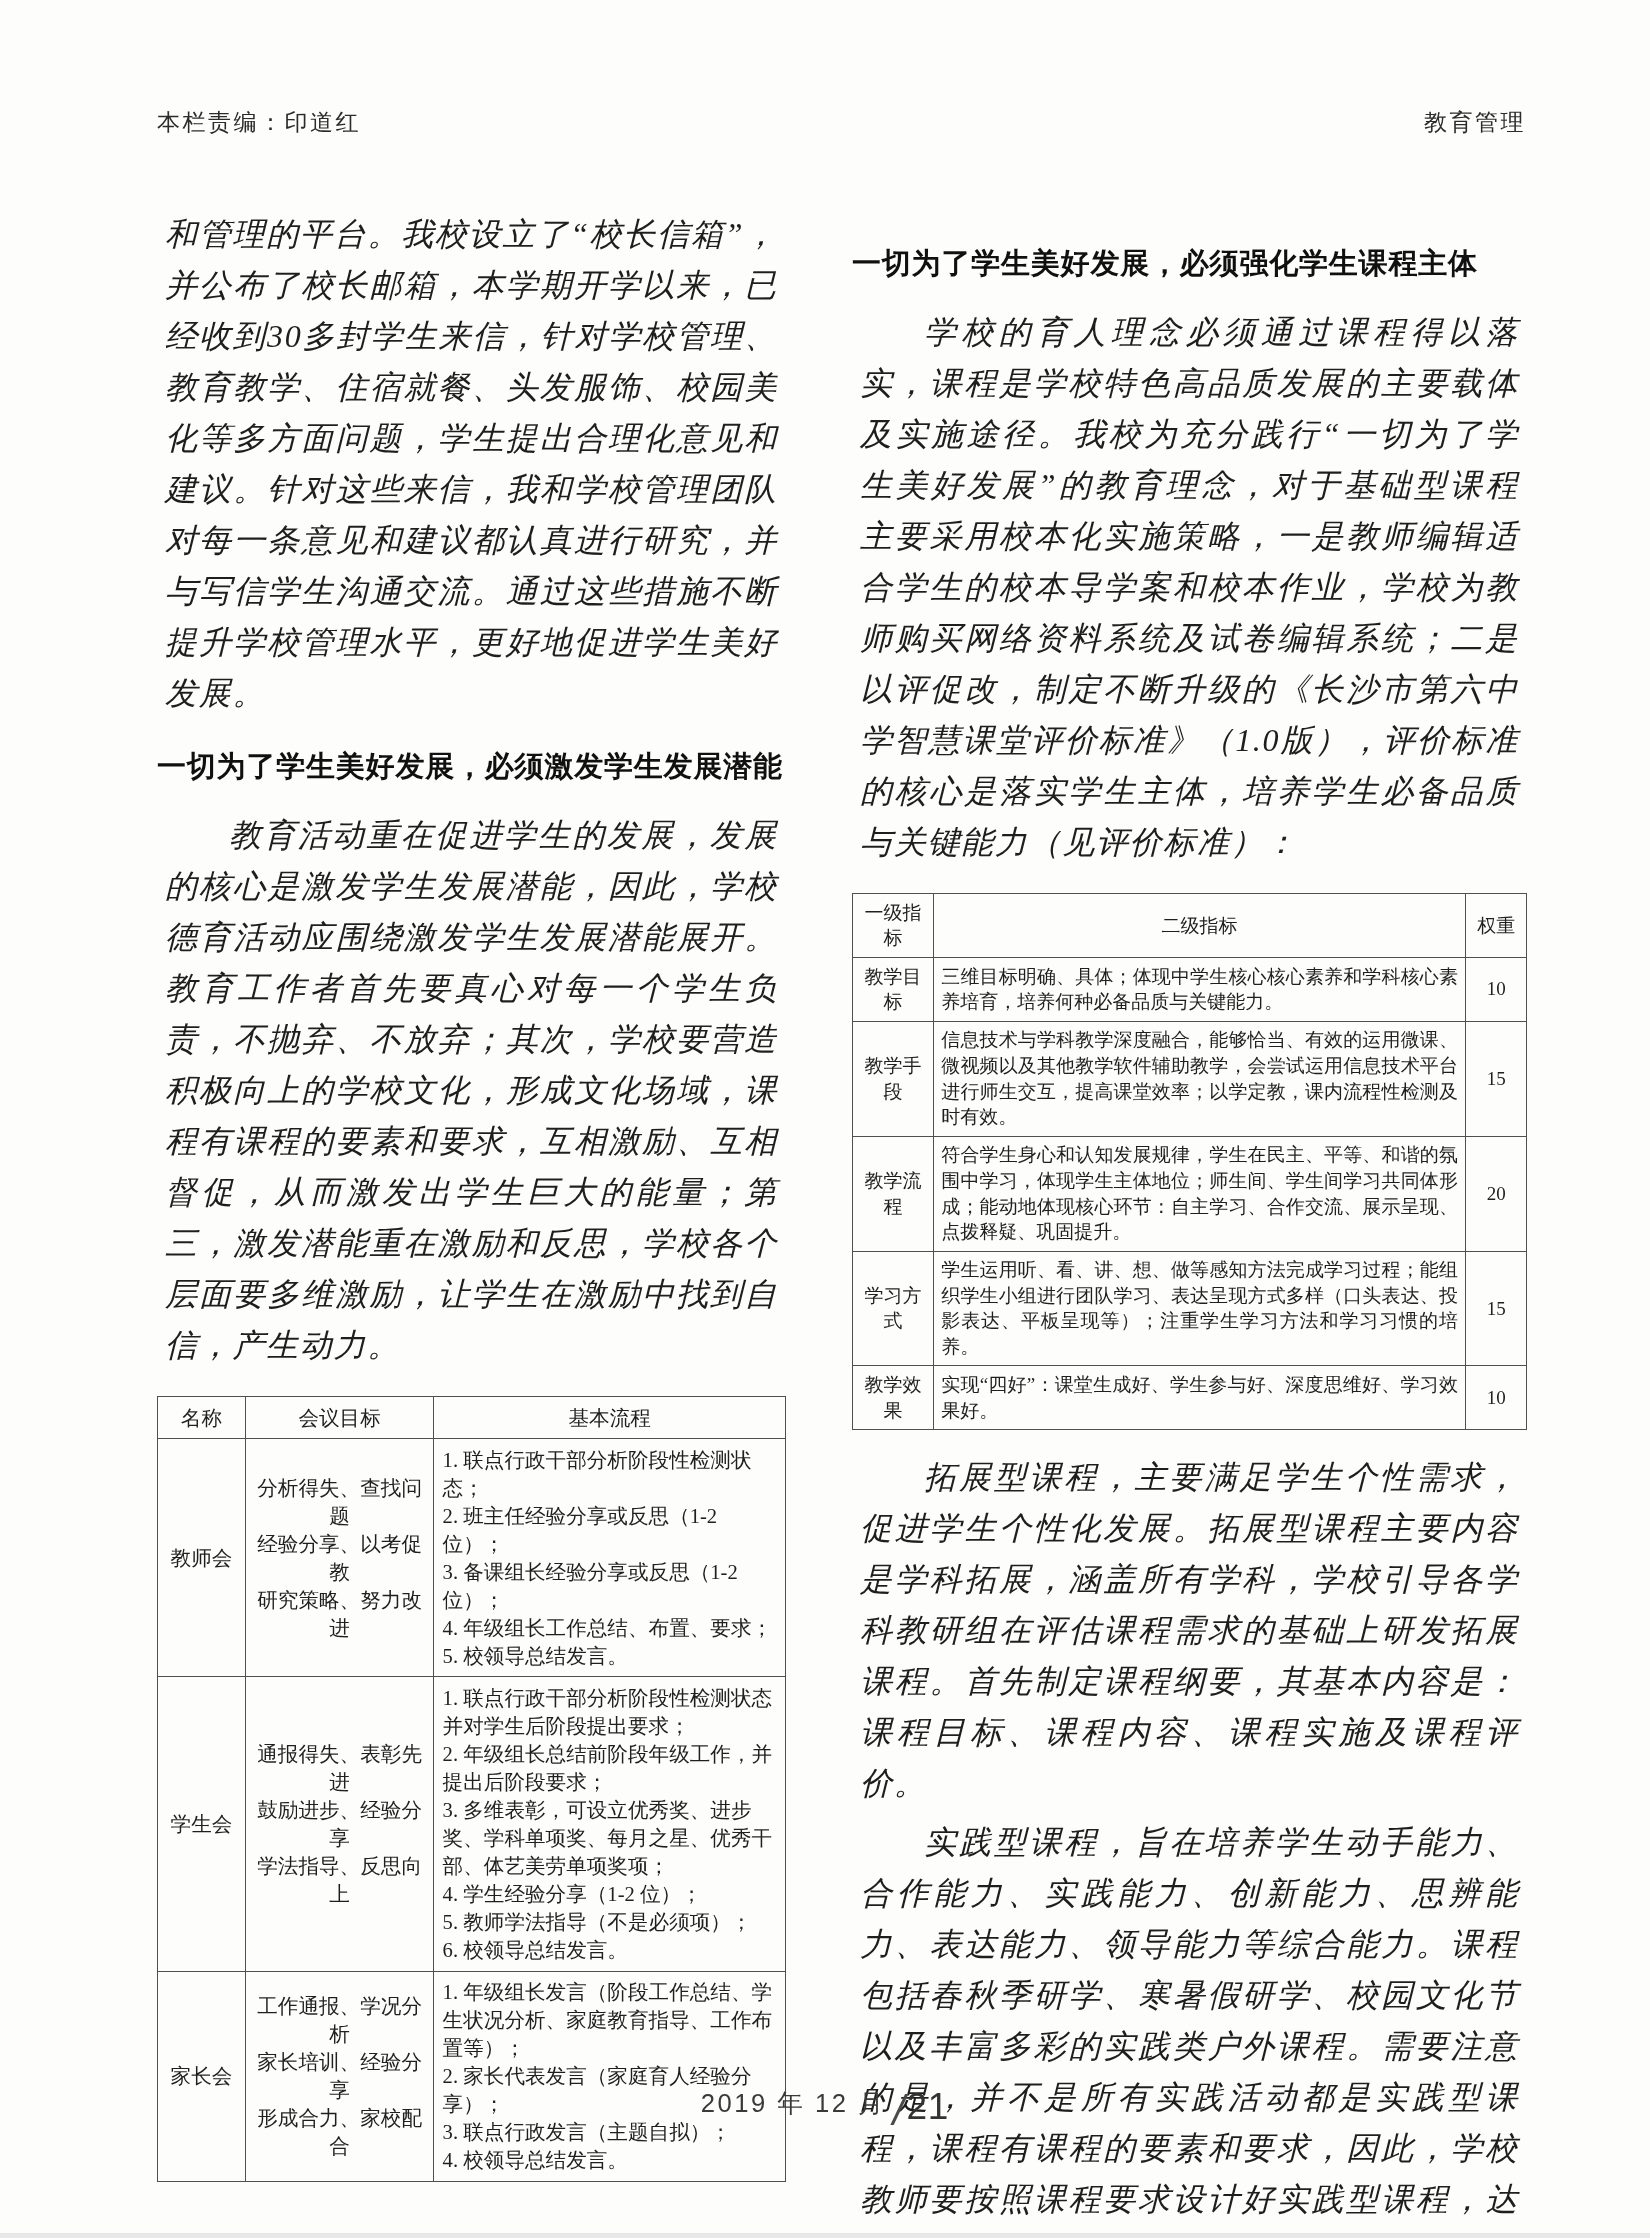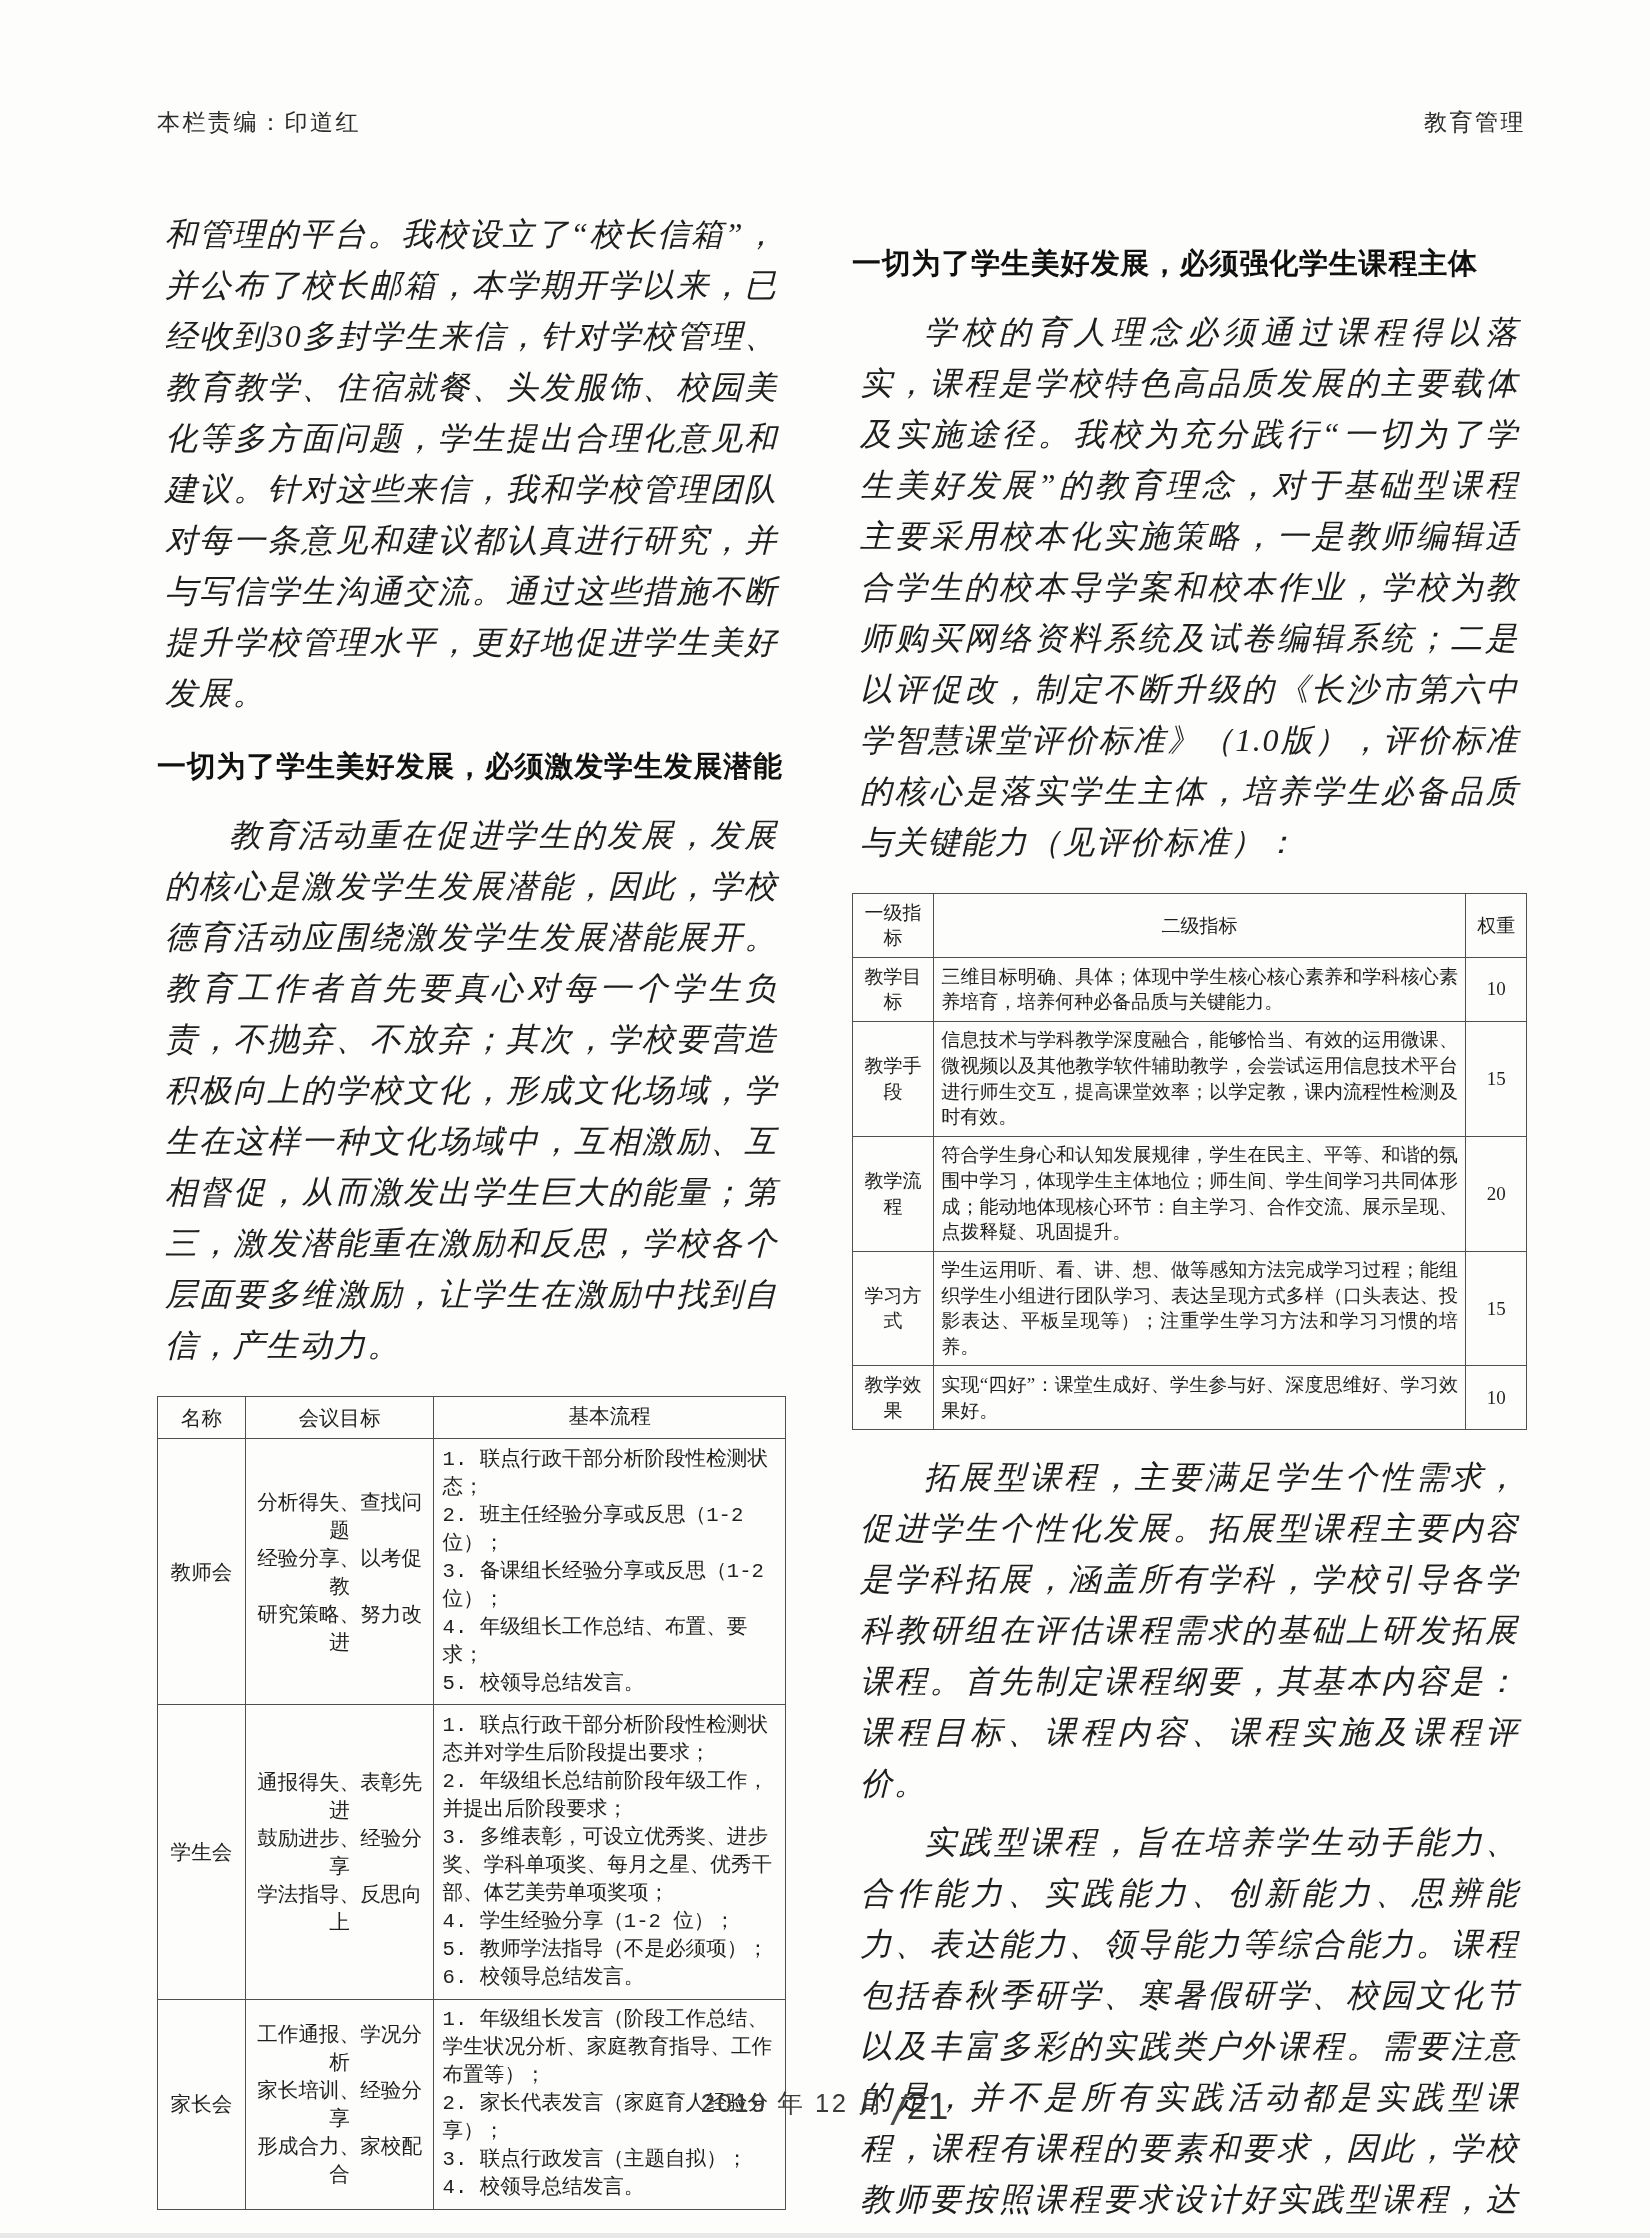--- a/index.html
+++ b/index.html
@@ -53,21 +53,21 @@
     font-weight:normal;
     vertical-align:middle;
   }
   
   .meetings-table th, .meetings-table td {
     font-size:20.6px; line-height:28px; padding:6.6px 8.3px;
   }
   .meetings-table th { text-align:center; }
   .cell-name    { width:14%; text-align:center; }
   .cell-goal    { width:30%; text-align:center; white-space:pre-line; }
-  .cell-process { width:56%; text-align:left;   white-space:pre-line;font-family:Liberation Mono, monospace; }
+  .cell-process { width:56%; text-align:left;   white-space:pre-line; }
   
   .eval-table th, .eval-table td {
     font-size:19px; line-height:25.6px; padding:5.8px 7.4px;
   }
   .eval-table th { text-align:center; }
   .cell-l1 { width:12%; text-align:center; }
   .cell-l2 { width:79%; text-align:justify; text-justify:inter-character; }
   .cell-w  { width:9%;  text-align:center; }
   .footer {
     position:absolute; left:0; top:2086px; width:100%;
@@ -87,21 +87,21 @@
 <div class="page">
 
   <div class="running-head-left">本栏责编：印道红</div>
   <div class="running-head-right">教育管理</div>
 
   <div class="col col-left">
     <p class="para">和管理的平台。我校设立了“校长信箱”，并公布了校长邮箱，本学期开学以来，已经收到30多封学生来信，针对学校管理、教育教学、住宿就餐、头发服饰、校园美化等多方面问题，学生提出合理化意见和建议。针对这些来信，我和学校管理团队对每一条意见和建议都认真进行研究，并与写信学生沟通交流。通过这些措施不断提升学校管理水平，更好地促进学生美好发展。</p>
 
     <h2 class="section-heading">一切为了学生美好发展，必须激发学生发展潜能</h2>
 
-    <p class="para indent">教育活动重在促进学生的发展，发展的核心是激发学生发展潜能，因此，学校德育活动应围绕激发学生发展潜能展开。教育工作者首先要真心对每一个学生负责，不抛弃、不放弃；其次，学校要营造积极向上的学校文化，形成文化场域，学生在这样一种文化场域中，互相激励、互相督促，从而激发出学生巨大的能量；第三，激发潜能重在激励和反思，学校各个层面要多维激励，让学生在激励中找到自信，产生动力。</p>
+    <p class="para indent">教育活动重在促进学生的发展，发展的核心是激发学生发展潜能，因此，学校德育活动应围绕激发学生发展潜能展开。教育工作者首先要真心对每一个学生负责，不抛弃、不放弃；其次，学校要营造积极向上的学校文化，形成文化场域，课程有课程的要素和要求，互相激励、互相督促，从而激发出学生巨大的能量；第三，激发潜能重在激励和反思，学校各个层面要多维激励，让学生在激励中找到自信，产生动力。</p>
 
 
     <table class="doc-table meetings-table">
       <thead>
         <tr>
           <th class="cell-name">名称</th>
           <th class="cell-goal">会议目标</th>
           <th class="cell-process">基本流程</th>
         </tr>
       </thead>

